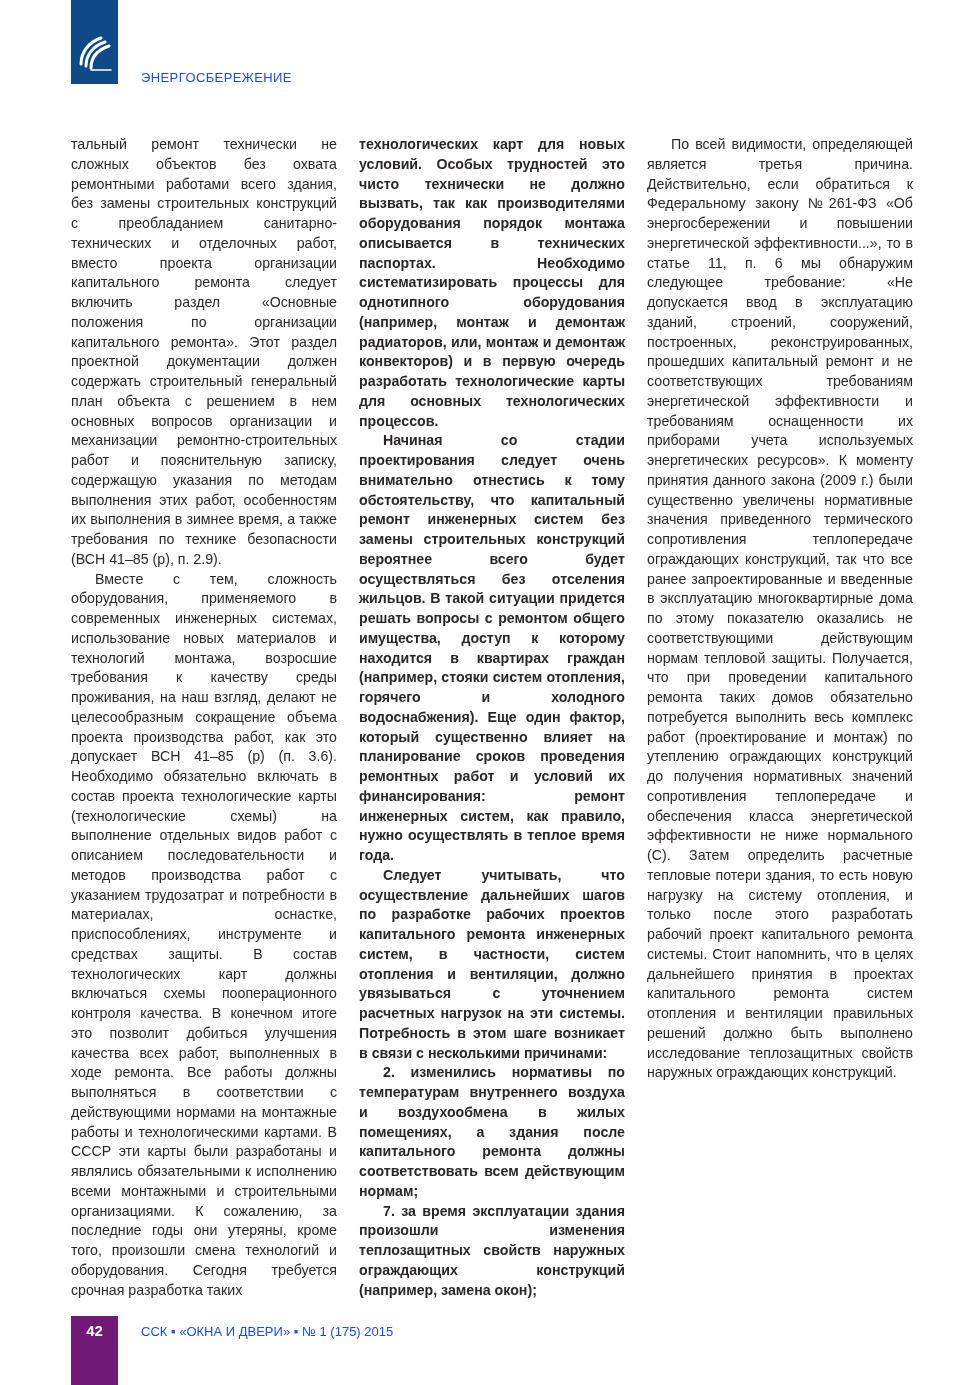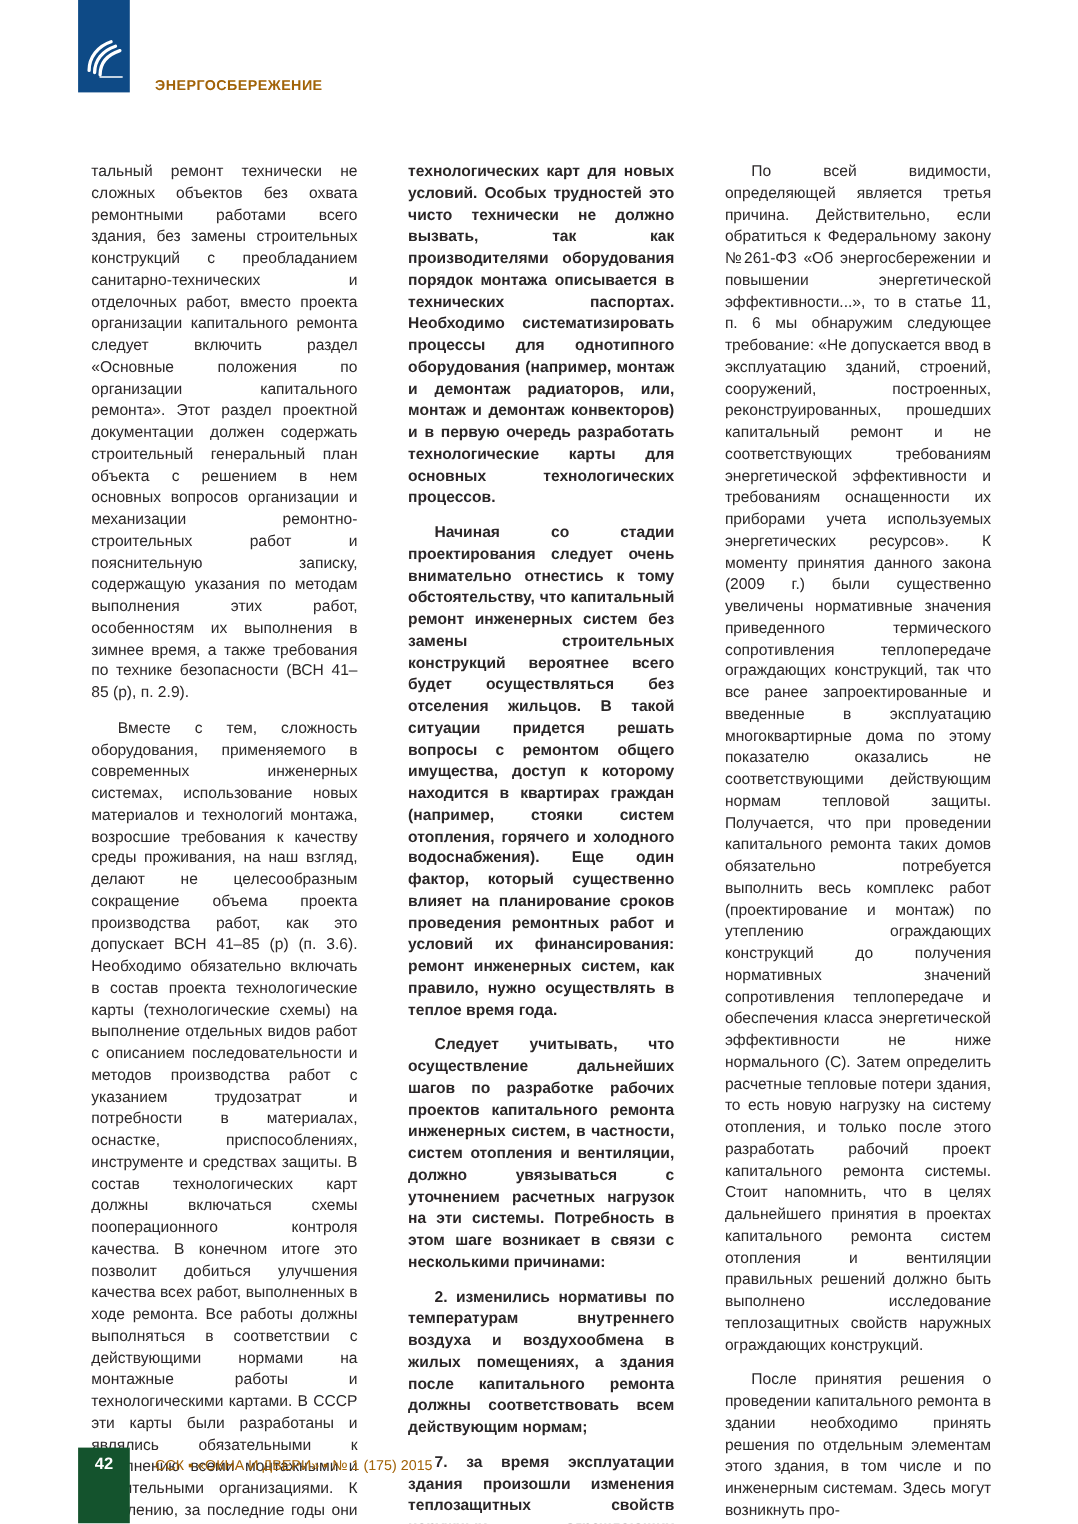--- a/index.html
+++ b/index.html
@@ -1,32 +1,32 @@
 <!DOCTYPE html>
 <html><head>
 <meta charset="utf-8">
 <style>
   html, body { margin: 0; padding: 0; background: #ffffff; }
   body { width: 980px; height: 1385px; position: relative; overflow: hidden;
          font-family: "Liberation Sans", "DejaVu Sans", sans-serif; color: #231f20; }
   .top-block { position: absolute; left: 71px; top: 0; width: 47px; height: 84px; background: #0e4a86; }
   .logo { position: absolute; left: 6px; top: 34px; width: 36px; height: 40px; }
-  .section-title { position: absolute; left: 141px; top: 70px; font-size: 13px; font-weight: bold;
-                   letter-spacing: 0.4px; color: #a16207; }
+  .section-title { position: absolute; left: 141px; top: 70px; font-size: 13px; font-weight: normal;
+                   letter-spacing: 0.4px; color: #1d4ed8; }
   .col { position: absolute; top: 135px; width: 266px; font-size: 14.2px; line-height: 19.75px;
          text-align: justify; color: #2b2728; }
-  .col p { margin: 12px; text-indent: 24px; }
+  .col p { margin: 0; text-indent: 24px; }
   .col p.cont { text-indent: 0; }
   .col1 { left: 71px; }
   .col2 { left: 359px; font-weight: bold; }
   .col3 { left: 647px; }
-  .bottom-block { position: absolute; left: 71px; top: 1316px; width: 47px; height: 69px; background: #14532d; }
+  .bottom-block { position: absolute; left: 71px; top: 1316px; width: 47px; height: 69px; background: #701a75; }
   .page-number { position: absolute; left: 0; top: 6px; width: 47px; text-align: center;
                  color: #ffffff; font-weight: bold; font-size: 15px; }
-  .footer-text { position: absolute; left: 141px; top: 1324px; font-size: 13px; color: #a16207; }
+  .footer-text { position: absolute; left: 141px; top: 1324px; font-size: 13px; color: #1d4ed8; }
 </style>
 </head>
 <body>
 
 <div class="top-block">
   <svg class="logo" viewBox="0 0 36 40">
     <g fill="none" stroke="#ffffff" stroke-linecap="round">
       <path d="M4 30 C4 18, 12 8, 24 4" stroke-width="3"></path>
       <path d="M9 32 C9 21, 16 12, 28 8" stroke-width="3"></path>
       <path d="M14 34 C14 24, 20 16, 32 12" stroke-width="3"></path>
@@ -44,19 +44,18 @@
 <div class="col col2">
   <p class="cont">технологических карт для новых условий. Особых трудностей это чисто технически не должно вызвать, так как производителями оборудования порядок монтажа описывается в технических паспортах. Необходимо систематизировать процессы для однотипного оборудования (например, монтаж и демонтаж радиаторов, или, монтаж и демонтаж конвекторов) и в первую очередь разработать технологические карты для основных технологических процессов.</p>
   <p>Начиная со стадии проектирования следует очень внимательно отнестись к тому обстоятельству, что капитальный ремонт инженерных систем без замены строительных конструкций вероятнее всего будет осуществляться без отселения жильцов. В такой ситуации придется решать вопросы с ремонтом общего имущества, доступ к которому находится в квартирах граждан (например, стояки систем отопления, горячего и холодного водоснабжения). Еще один фактор, который существенно влияет на планирование сроков проведения ремонтных работ и условий их финансирования: ремонт инженерных систем, как правило, нужно осуществлять в теплое время года.</p>
   <p>Следует учитывать, что осуществление дальнейших шагов по разработке рабочих проектов капитального ремонта инженерных систем, в частности, систем отопления и вентиляции, должно увязываться с уточнением расчетных нагрузок на эти системы. Потребность в этом шаге возникает в связи с несколькими причинами:</p>
   <p>2. изменились нормативы по температурам внутреннего воздуха и воздухообмена в жилых помещениях, а здания после капитального ремонта должны соответствовать всем действующим нормам;</p>
   <p>7. за время эксплуатации здания произошли изменения теплозащитных свойств наружных ограждающих конструкций (например, замена окон);</p>
 </div>
 
 <div class="col col3">
   <p>По всей видимости, определяющей является третья причина. Действительно, если обратиться к Федеральному закону №261-ФЗ «Об энергосбережении и повышении энергетической эффективности...», то в статье 11, п. 6 мы обнаружим следующее требование: «Не допускается ввод в эксплуатацию зданий, строений, сооружений, построенных, реконструированных, прошедших капитальный ремонт и не соответствующих требованиям энергетической эффективности и требованиям оснащенности их приборами учета используемых энергетических ресурсов». К моменту принятия данного закона (2009 г.) были существенно увеличены нормативные значения приведенного термического сопротивления теплопередаче ограждающих конструкций, так что все ранее запроектированные и введенные в эксплуатацию многоквартирные дома по этому показателю оказались не соответствующими действующим нормам тепловой защиты. Получается, что при проведении капитального ремонта таких домов обязательно потребуется выполнить весь комплекс работ (проектирование и монтаж) по утеплению ограждающих конструкций до получения нормативных значений сопротивления теплопередаче и обеспечения класса энергетической эффективности не ниже нормального (С). Затем определить расчетные тепловые потери здания, то есть новую нагрузку на систему отопления, и только после этого разработать рабочий проект капитального ремонта системы. Стоит напомнить, что в целях дальнейшего принятия в проектах капитального ремонта систем отопления и вентиляции правильных решений должно быть выполнено исследование теплозащитных свойств наружных ограждающих конструкций.</p>
-  <p>После принятия решения о проведении капитального ремонта в здании необходимо принять решения по отдельным элементам этого здания, в том числе и по инженерным системам. Здесь могут возникнуть про-</p>
 </div>
 
 <div class="bottom-block">
   <div class="page-number">42</div>
 </div>
 <div class="footer-text">ССК ▪ «ОКНА И ДВЕРИ» ▪ № 1 (175) 2015</div>
 
 </body></html>

